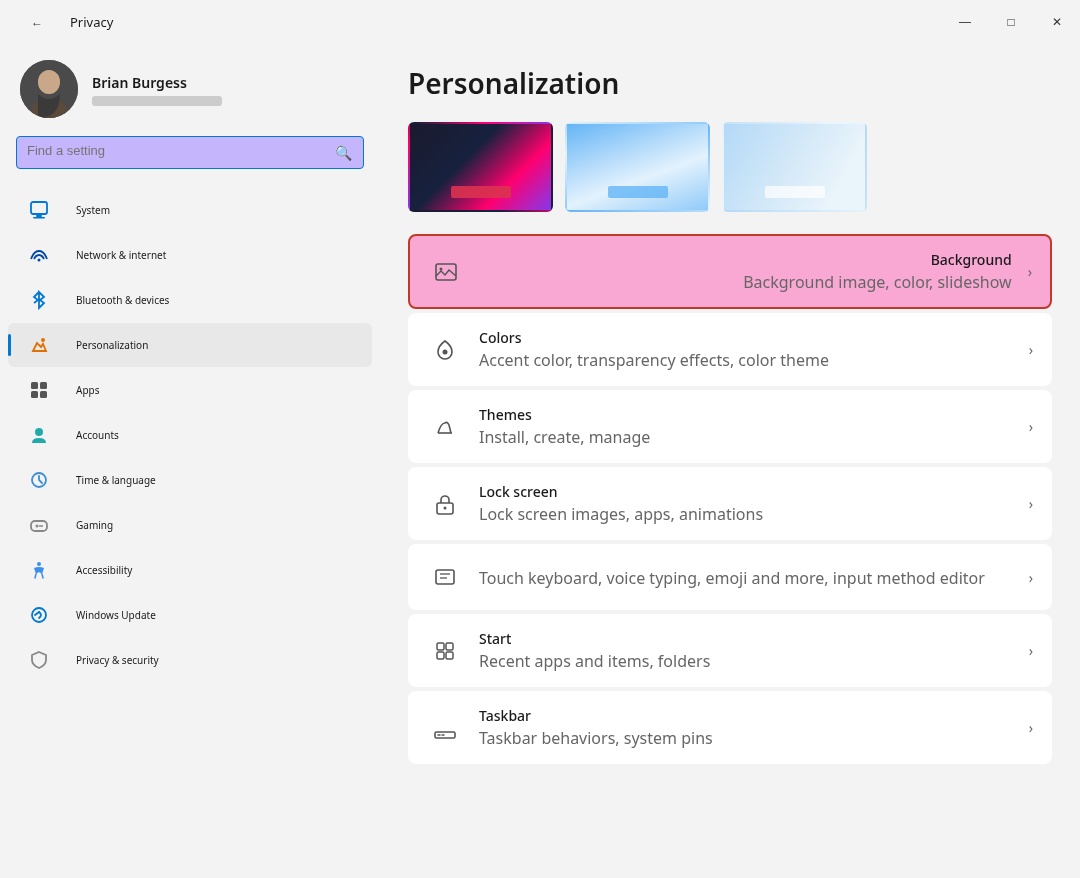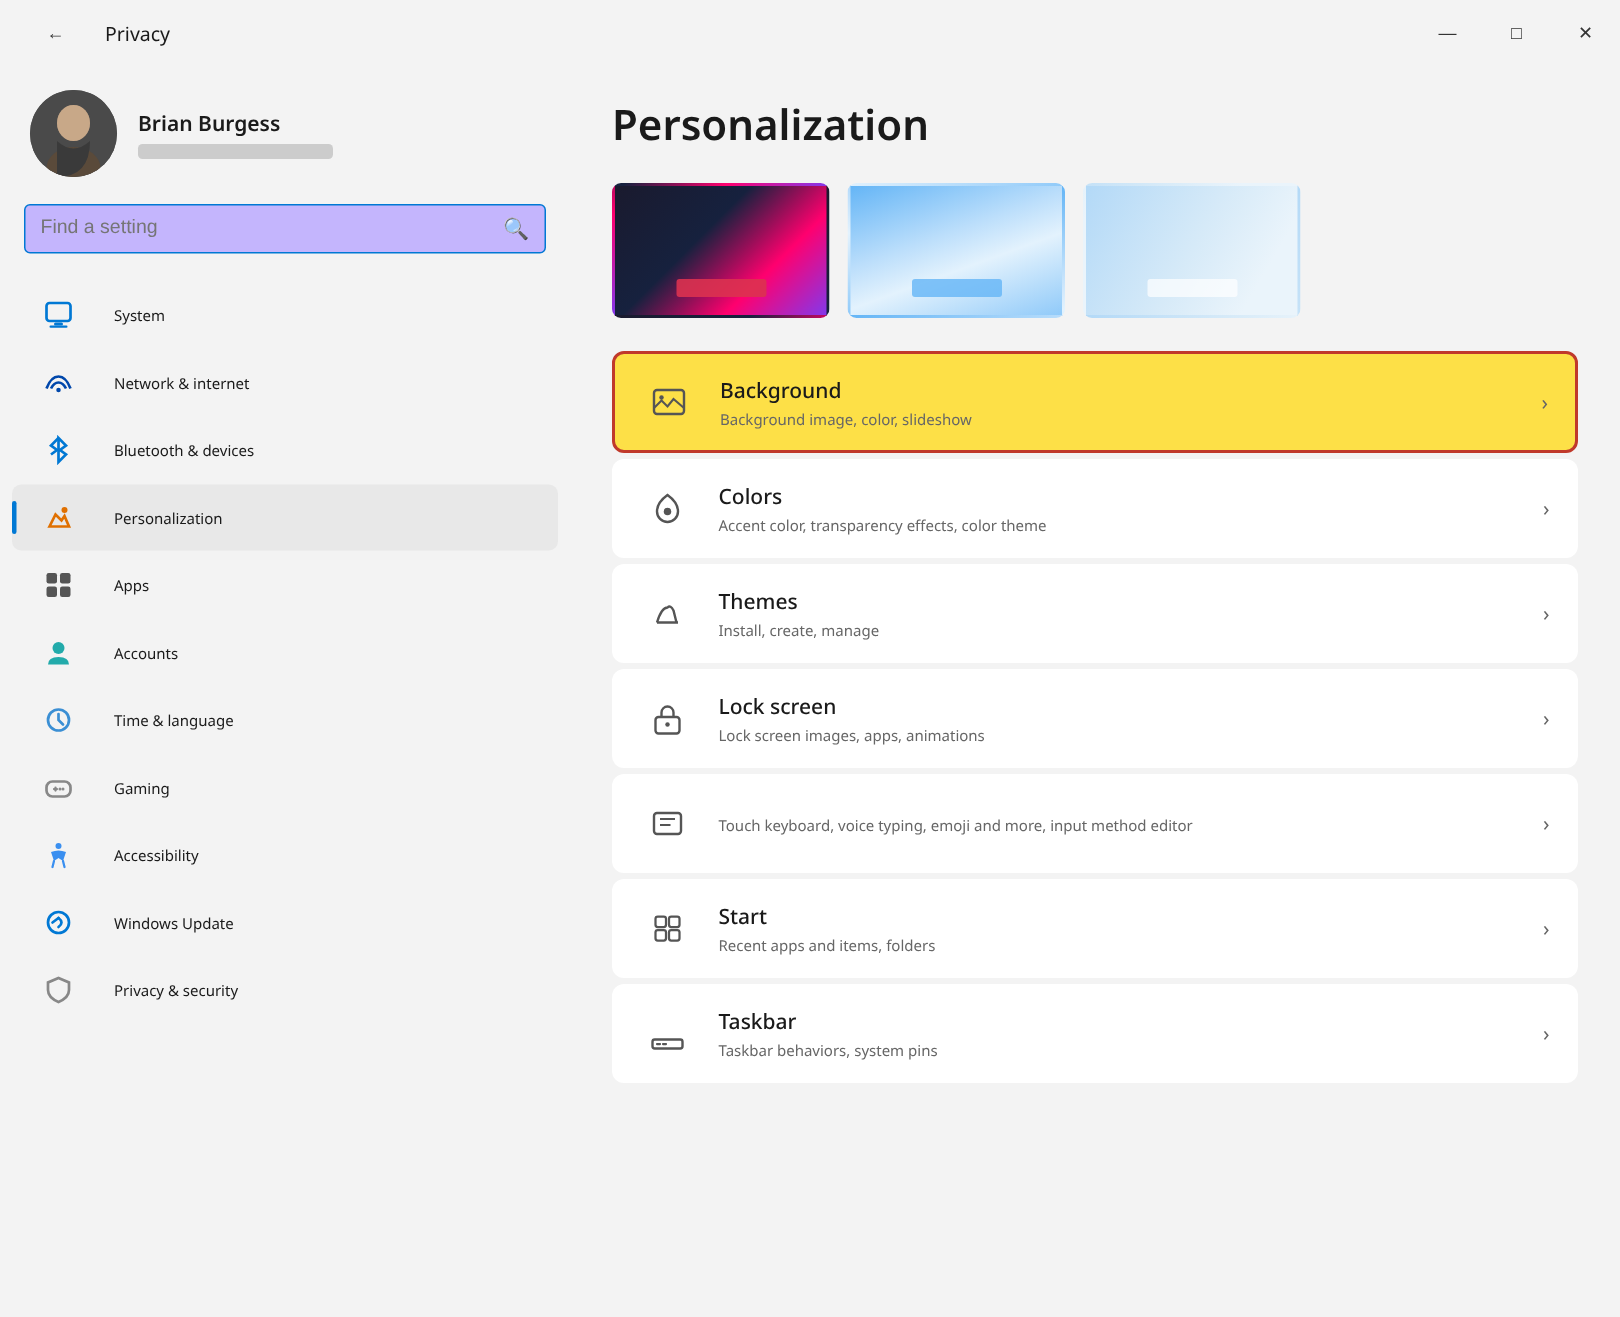--- a/index.html
+++ b/index.html
@@ -221,40 +221,41 @@
       gap: 16px;
       background: white;
       border-radius: 8px;
       padding: 14px 18px;
       cursor: pointer;
       border: 1.5px solid transparent;
       transition: border-color 0.1s;
     }
     .settings-item.highlighted {
       border: 2px solid #c0392b;
-      background: #fde047;
+      background: #f9a8d4;
+      text-align: right;
     }
     .settings-item-icon {
       width: 36px;
       height: 36px;
       display: flex;
       align-items: center;
       justify-content: center;
       flex-shrink: 0;
       color: #444;
       font-size: 18px;
     }
     .settings-item-text { flex: 1; }
     .settings-item-title {
       font-size: 14px;
       font-weight: 500;
       color: #1a1a1a;
     }
     .settings-item-desc {
-      font-size: 10px;
+      font-size: 16px;
       color: #666;
       margin-top: 2px;
     }
     .settings-item-chevron {
       color: #666;
       font-size: 14px;
     }
   </style>
 </head>
 <body>

